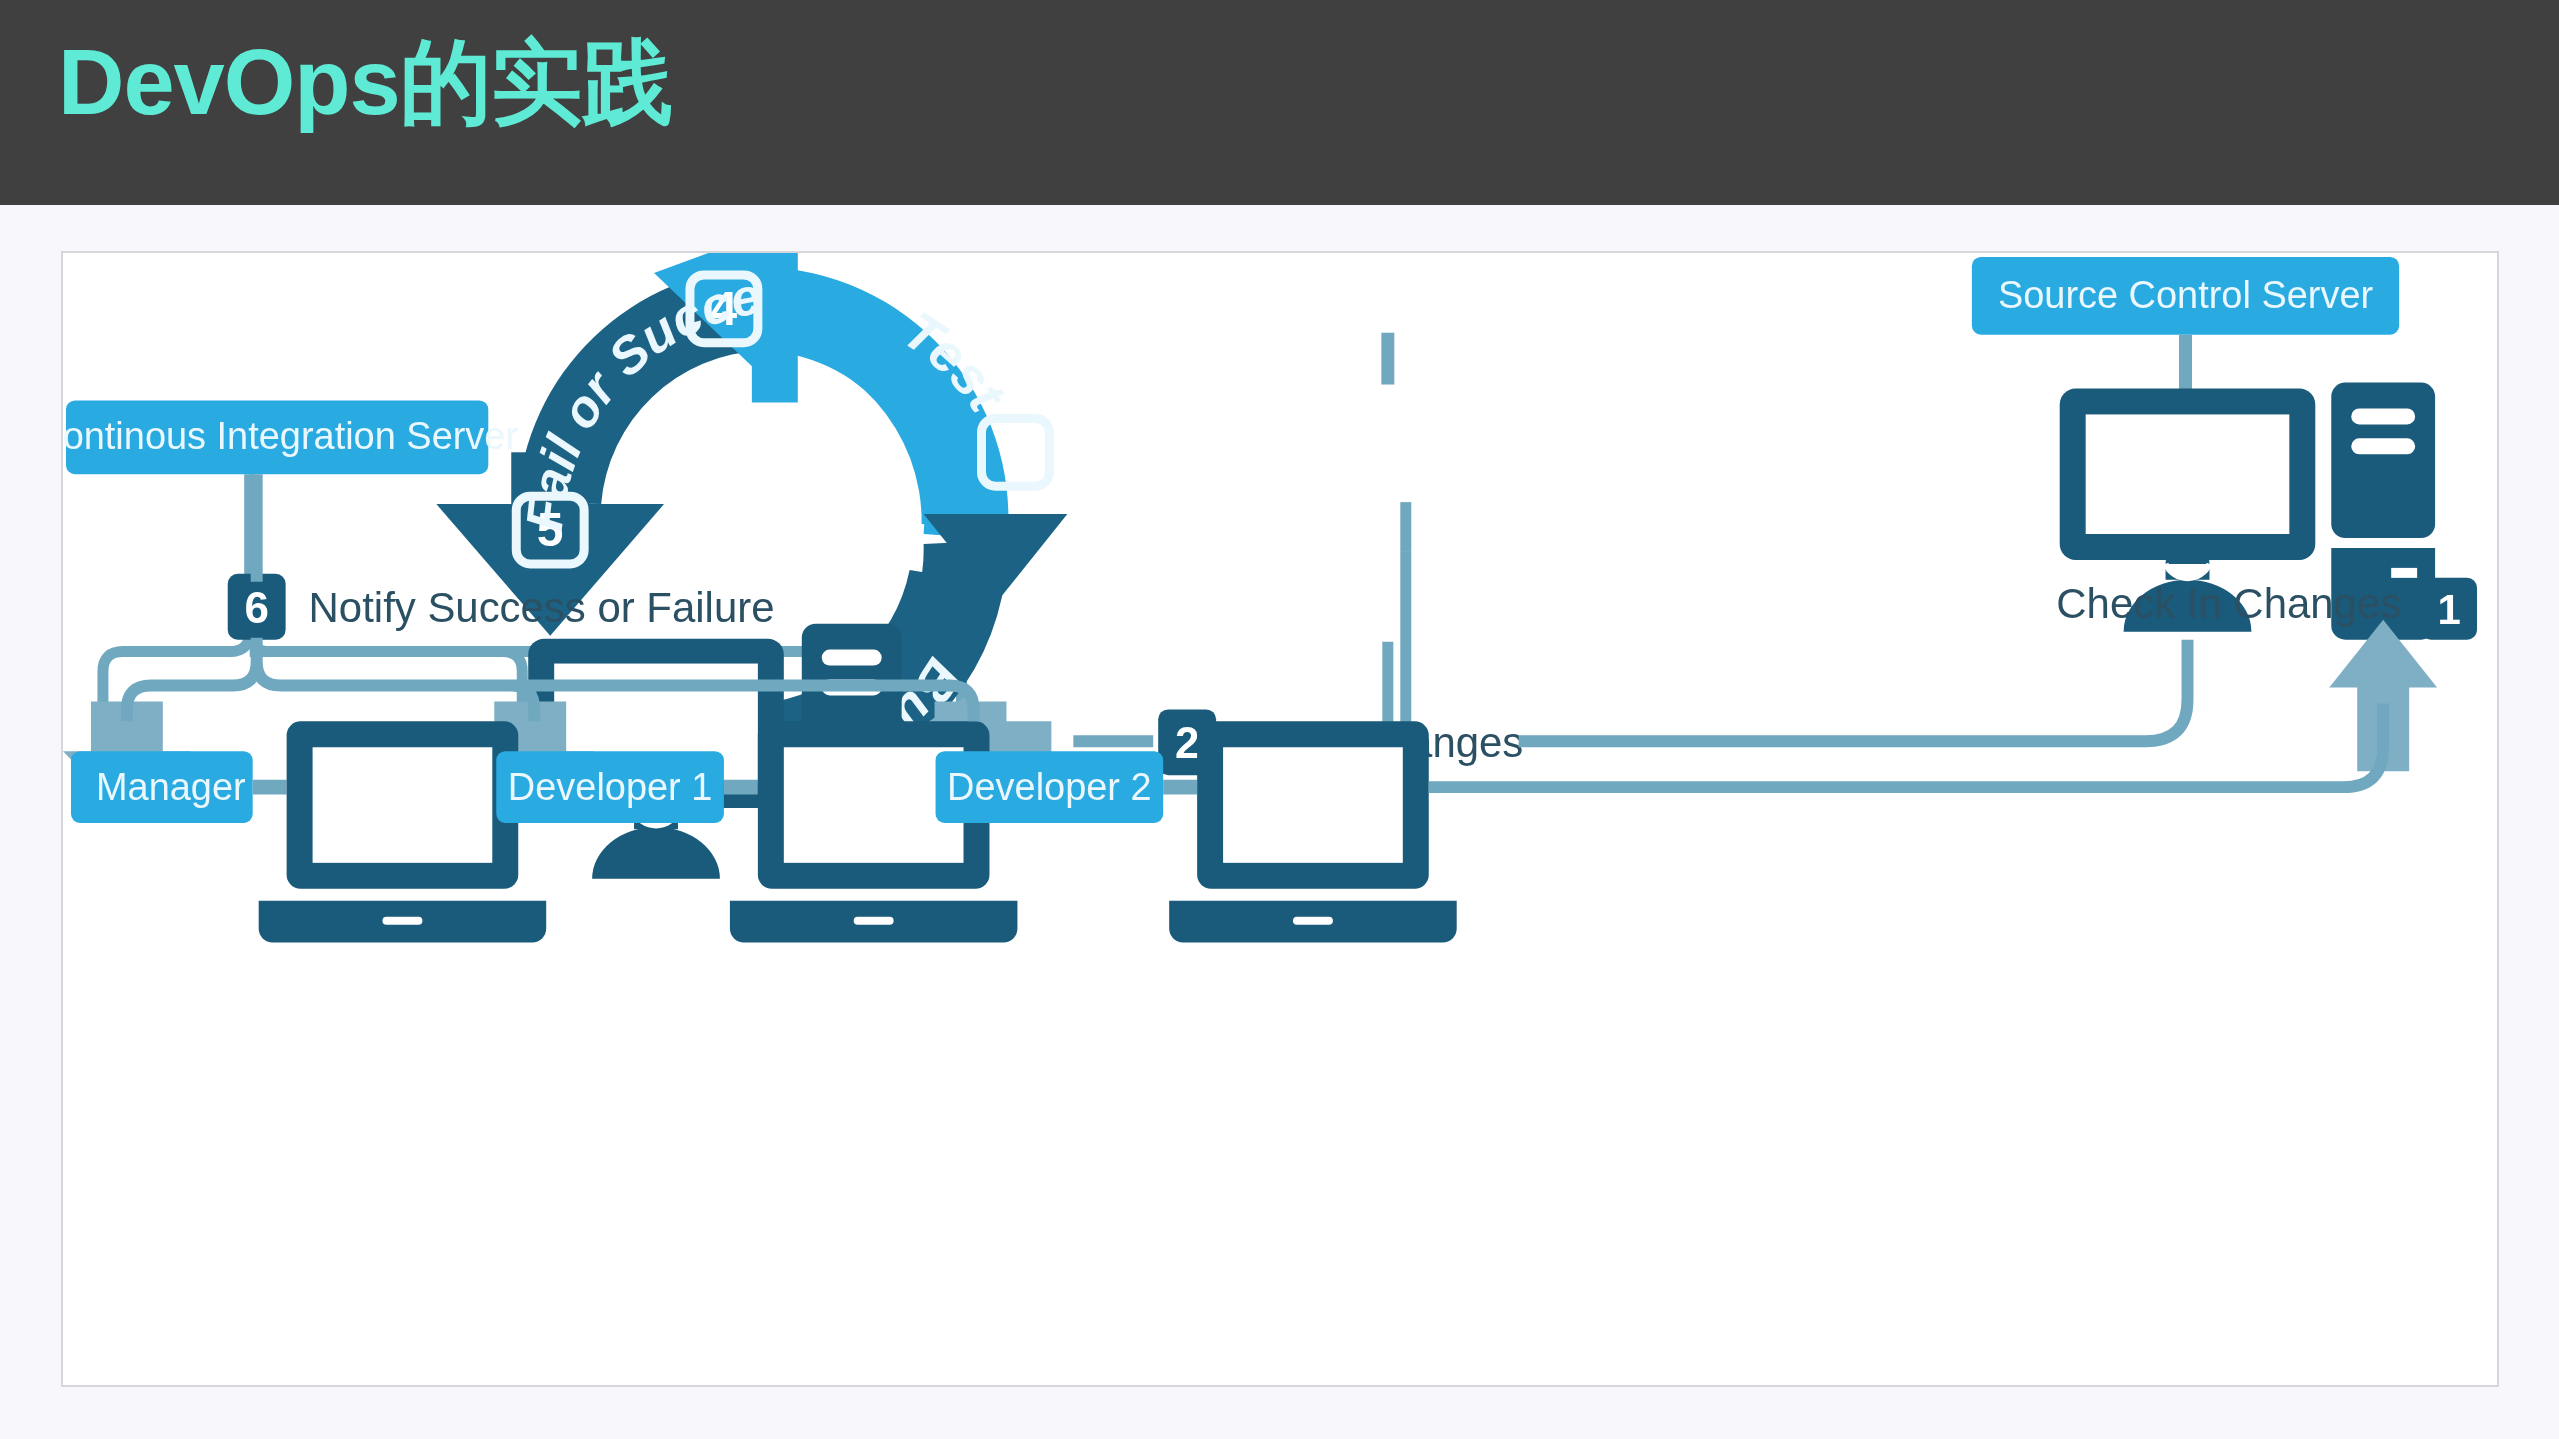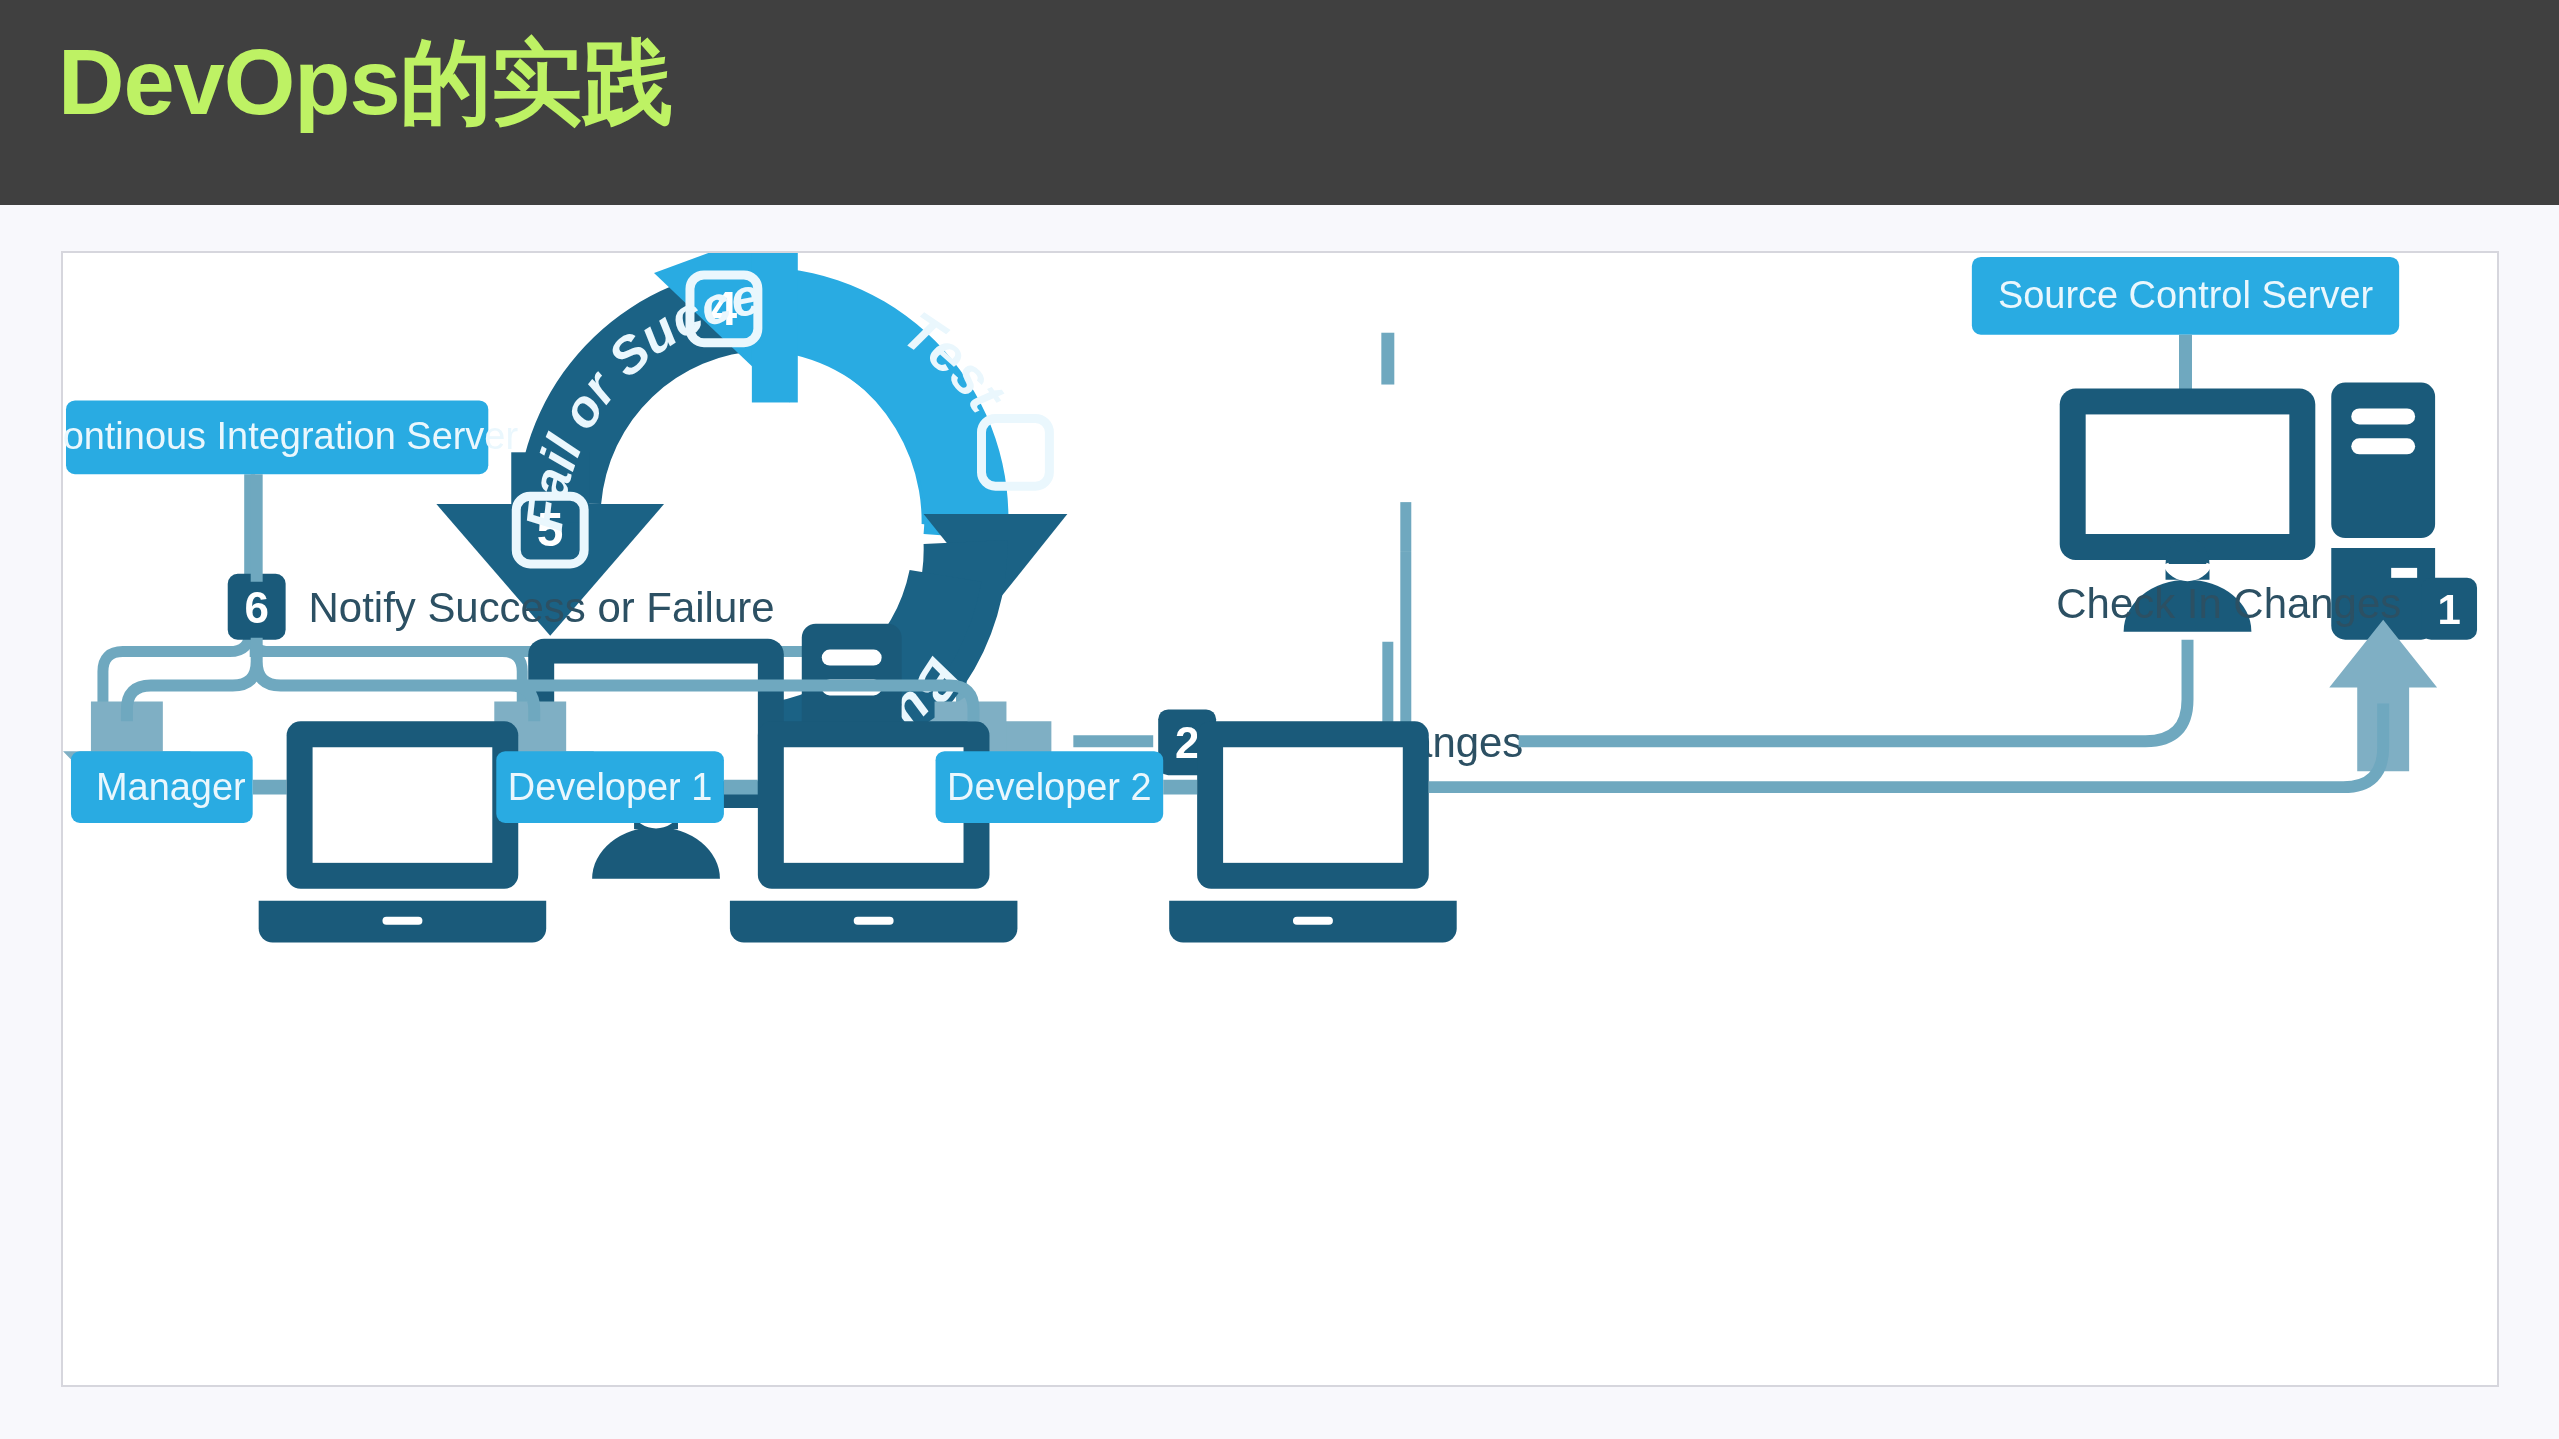--- a/index.html
+++ b/index.html
@@ -9,21 +9,21 @@
     font-family:"Liberation Sans", sans-serif;
     overflow:hidden;
     position:relative;
   }
   #header-bar{
     position:absolute;left:0;top:0;width:2559px;height:205px;
     background:#404040;
   }
   #page-title{
     position:absolute;left:58px;top:22px;
-    color:#bef264;
+    color:#5eead4;
     font-size:92px;
     font-weight:bold;
     letter-spacing:-1px;
     line-height:120px;
     white-space:nowrap;
   }
   #diagram-card{
     position:absolute;left:61px;top:251px;
     width:2438px;height:1136px;
     background:#ffffff;

